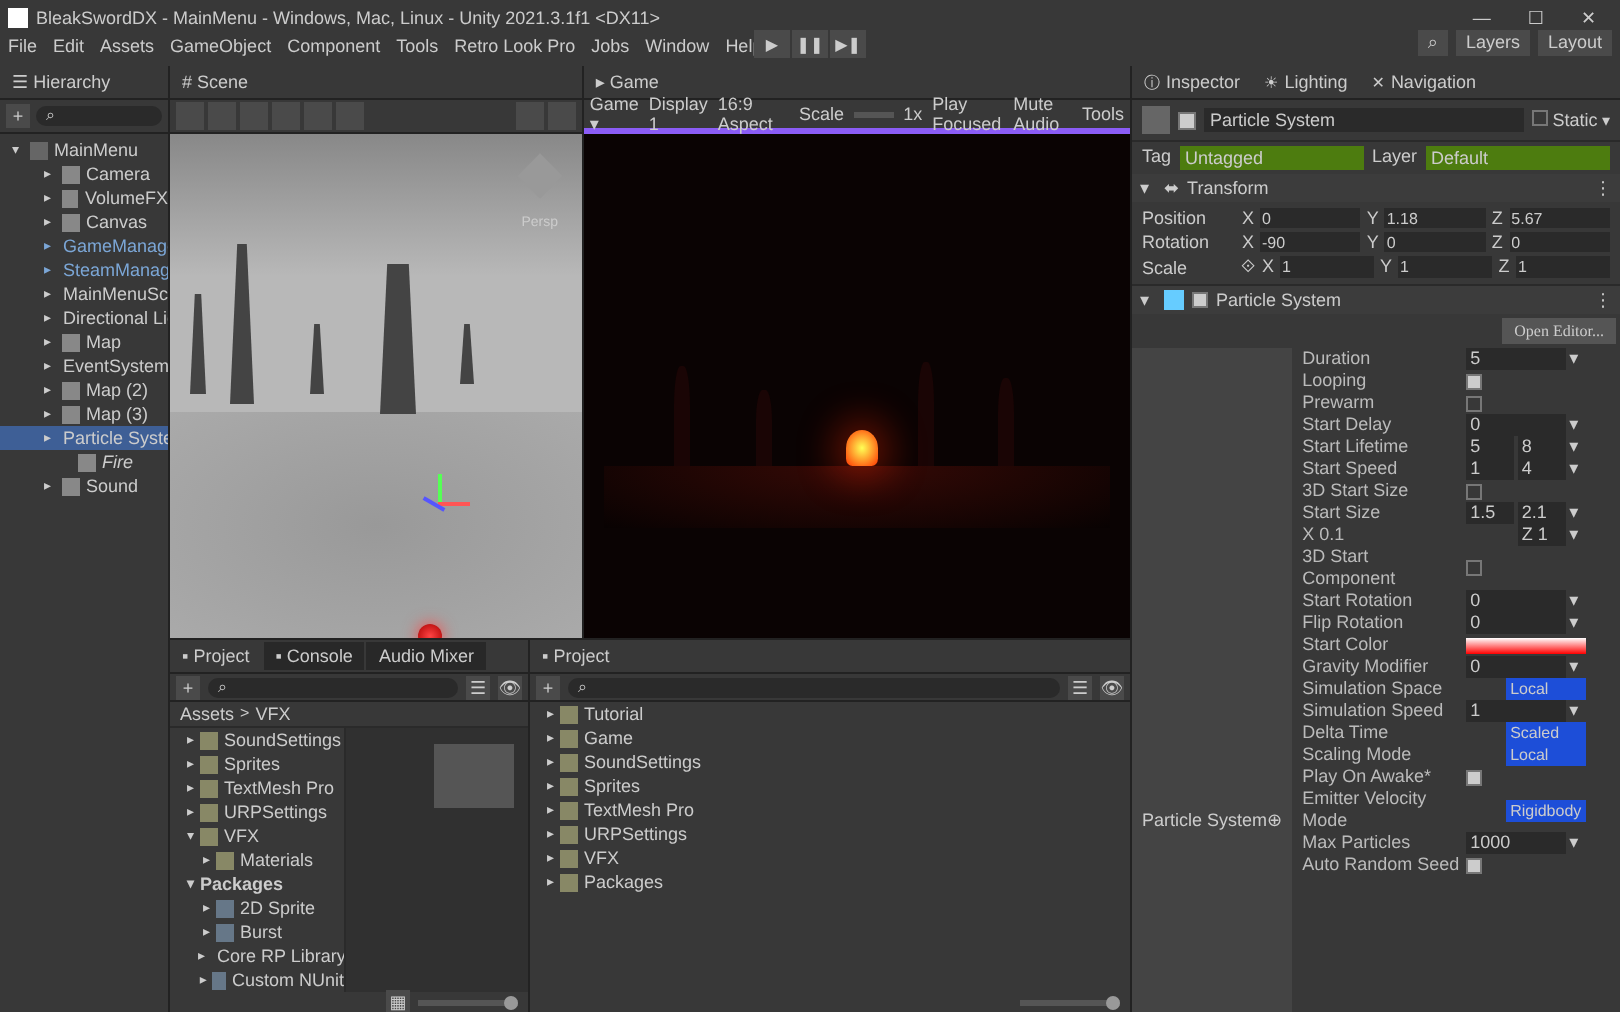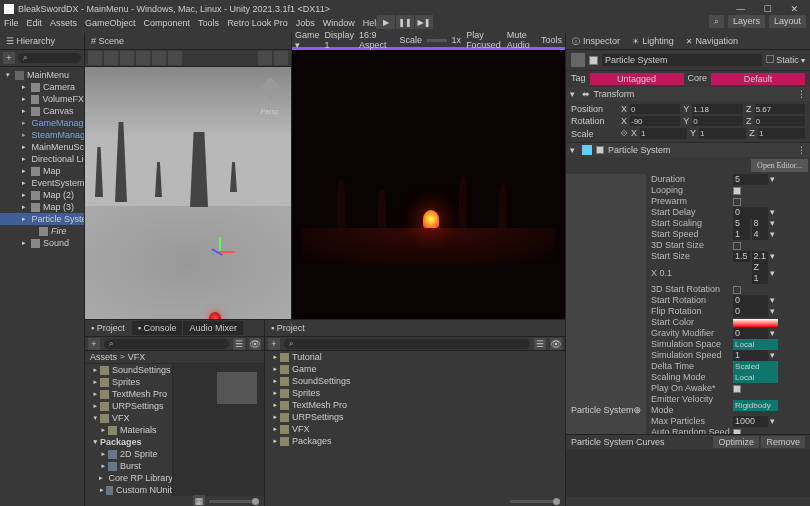--- a/index.html
+++ b/index.html
@@ -73,40 +73,40 @@
 .right-col { flex: 1; display: flex; flex-direction: column; border-left: 1px solid #222; }
 .inspector-tabs { height: 17px; display: flex; border-bottom: 1px solid #222; }
 .insp-tab { padding: 2px 6px; font-size: 8px; cursor: pointer; display:flex; align-items:center; gap:3px; }
 .insp-tab.active { background: #383838; }
 .inspector-content { flex: 1; overflow: auto; background: #383838; }
 .insp-header { display: flex; align-items: center; padding: 3px 5px; gap: 4px; border-bottom: 1px solid #2a2a2a; }
 .insp-header .cube-ico { width: 14px; height: 14px; background: #666; }
 .insp-header .name-field { flex: 1; background: #2a2a2a; padding: 1px 3px; }
 .insp-header .static { font-size: 8px; }
 .tag-row { display: flex; padding: 2px 5px; gap: 4px; font-size: 8px; }
-.tag-row .dd { flex: 1; background: #be185d; padding: 1px 18px; text-align: center; }
+.tag-row .dd { flex: 1; background: #4d7c0f; padding: 1px 3px; }
 .component { border-bottom: 1px solid #2a2a2a; }
 .component-hdr { display: flex; align-items: center; padding: 2px 4px; background: #3c3c3c; gap: 4px; font-size: 8.5px; }
 .component-hdr .caret { width: 8px; }
 .component-body { padding: 2px 5px; }
 .vec-row { display: flex; align-items: center; gap: 3px; padding: 1px 0; font-size: 8px; }
 .vec-row .label { width: 46px; }
 .vec-row .v { flex: 1; display: flex; gap: 2px; }
 .vec-row .v span { width: 8px; text-align: center; }
 .vec-row .v input { flex: 1; width: 22px; background: #2a2a2a; border: none; color: #ccc; padding: 0 1px; font-size: 8px; }
 .btn-open { float: right; padding: 2px 6px; background: #555; font-size: 8px; cursor:pointer; margin: 2px; font-family: Liberation Serif, serif; }
 .ps-module { border-bottom: 1px solid #2a2a2a; }
 .ps-module.main .ps-hdr { background: #444; }
 .ps-hdr { padding: 1px 5px; font-size: 8px; display: flex; justify-content: space-between; align-items: center; }
 .ps-row { display: flex; padding: 0 5px; font-size: 8px; align-items: center; gap: 2px; line-height: 11px; }
 .ps-row .lbl { width: 80px; color: #bbb; }
 .ps-row .val { flex: 1; background: #2a2a2a; padding: 0 2px; text-align: left; }
 .ps-row .chk { width: 8px; height: 8px; border: 1px solid #777; }
 .ps-row .chk.on { background: #ccc; }
-.ps-row .dd { flex: 1; background: #0f766e; padding: 0 2px; font-size: 8px; }
+.ps-row .dd { flex: 1; background: #1d4ed8; padding: 0 2px; font-size: 8px; margin-left: 20px; }
 .ps-row .color-grad { flex: 1; height: 8px; background: linear-gradient(#fff, #f00); }
 .curves { height: 72px; border-top: 1px solid #222; }
 .curves-hdr { padding: 2px 5px; display: flex; justify-content: space-between; font-size: 8px; }
 .curves-hdr .cbtn { padding: 1px 5px; background: #4a4a4a; cursor:pointer; }
 .curves-body { flex: 1; background: #303030; height: 48px; }
 .slider-bottom { height: 10px; display: flex; align-items: center; justify-content: flex-end; padding: 0 5px; gap: 4px; }
 .slider-bottom .track { width: 50px; height: 3px; background: #555; position: relative; }
 .slider-bottom .thumb { position: absolute; right: 0; top: -2px; width: 7px; height: 7px; background: #999; border-radius: 50%; }
 .breadcrumb { padding: 1px 5px; font-size: 8px; border-bottom: 1px solid #2a2a2a; display:flex; gap:3px; }
 .search-box { flex: 1; background: #2a2a2a; border-radius: 7px; padding: 0 5px; font-size: 8px; }
@@ -274,20 +274,23 @@
 
           <div class="scene-gizmo-cube">
             <div class="cube"></div>
             <div class="persp">Persp</div>
           </div>
 
         </div>
       </div>
 
       <div class="game-panel">
+        <div class="tab-header">
+          <div class="tab active">▸ <span>Game</span></div>
+        </div>
         <div class="game-toolbar">
           <span>Game ▾</span>
           <span>Display 1</span>
           <span>16:9 Aspect</span>
           <span style="flex:1"></span>
           <span>Scale</span>
           <span style="width:30px;height:3px;background:#555"></span>
           <span>1x</span>
           <span>Play Focused</span>
           <span>Mute Audio</span>
@@ -462,21 +465,21 @@
     <div class="inspector-content">
       <div class="insp-header">
         <div class="cube-ico"></div>
         <span class="chk" style="width:9px;height:9px;border:1px solid #777;background:#ccc"></span>
         <div class="name-field">Particle System</div>
         <span class="static"><span class="chk" style="width:8px;height:8px;border:1px solid #777;display:inline-block"></span> <span>Static</span> ▾</span>
       </div>
       <div class="tag-row">
         <span>Tag</span>
         <div class="dd">Untagged</div>
-        <span>Core</span>
+        <span>Layer</span>
         <div class="dd">Default</div>
       </div>
 
       <div class="component">
         <div class="component-hdr">
           <span class="caret">▾</span>
             <span>⬌</span>
             <span>Transform</span>
           <span style="flex:1"></span>
             <span>⋮</span>
@@ -550,21 +553,21 @@
               <div class="ps-row">
                 <span class="lbl">Prewarm</span>
                 <span class="chk"></span>
               </div>
               <div class="ps-row">
                 <span class="lbl">Start Delay</span>
                 <span class="val">0</span>
                 <span style="width:8px">▾</span>
               </div>
               <div class="ps-row">
-                <span class="lbl">Start Scaling</span>
+                <span class="lbl">Start Lifetime</span>
                 <span class="val">5</span>
                 <span class="val">8</span>
                 <span style="width:8px">▾</span>
               </div>
               <div class="ps-row">
                 <span class="lbl">Start Speed</span>
                 <span class="val">1</span>
                 <span class="val">4</span>
                 <span style="width:8px">▾</span>
               </div>
@@ -578,21 +581,21 @@
                 <span class="val">2.1</span>
                 <span style="width:8px">▾</span>
               </div>
               <div class="ps-row">
                 <span class="lbl">X 0.1</span>
                 <span class="val"></span>
                 <span class="val">Z 1</span>
                 <span style="width:8px">▾</span>
               </div>
               <div class="ps-row">
-                <span class="lbl">3D Start Rotation</span>
+                <span class="lbl">3D Start Component</span>
                 <span class="chk"></span>
               </div>
               <div class="ps-row">
                 <span class="lbl">Start Rotation</span>
                 <span class="val">0</span>
                 <span style="width:8px">▾</span>
               </div>
               <div class="ps-row">
                 <span class="lbl">Flip Rotation</span>
                 <span class="val">0</span>
@@ -639,25 +642,15 @@
               </div>
               <div class="ps-row">
                 <span class="lbl">Auto Random Seed</span>
                 <span class="chk on"></span>
               </div>
             </div>
         </div>
 
       </div>
     </div>
-    <div class="curves">
-      <div class="curves-hdr">
-        <span>Particle System Curves</span>
-        <span>
-          <span class="cbtn">Optimize</span>
-          <span class="cbtn">Remove</span>
-        </span>
-      </div>
-      <div class="curves-body"></div>
-    </div>
   </div>
 
 </div>
 
 </body></html>

